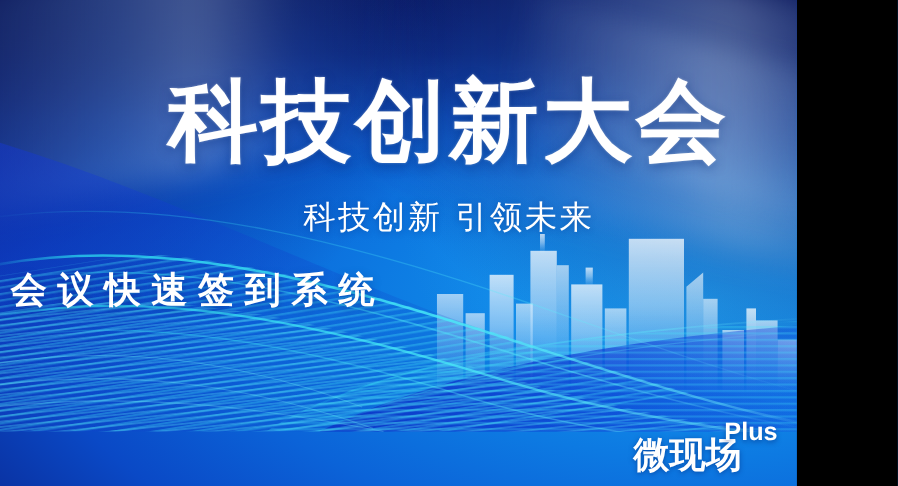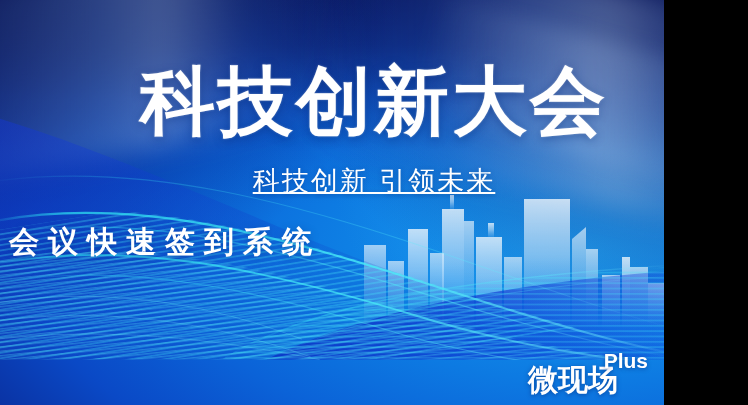--- a/index.html
+++ b/index.html
@@ -109,21 +109,20 @@
     left: 0;
     width: 748px;
     text-align: center;
     font-family: "DejaVu Sans", "Liberation Sans", sans-serif;
     font-size: 27px;
     font-weight: normal;
     letter-spacing: 2px;
     color: #ffffff;
     text-shadow: 0 1px 5px rgba(0,40,120,0.4);
     white-space: nowrap;
-    text-decoration: underline;
   }
   .tagline {
     position: absolute;
     top: 222px;
     left: 0;
     width: 748px;
     text-align: left;
     font-family: "DejaVu Sans", "Liberation Sans", sans-serif;
     font-size: 30px;
     font-weight: bold;

